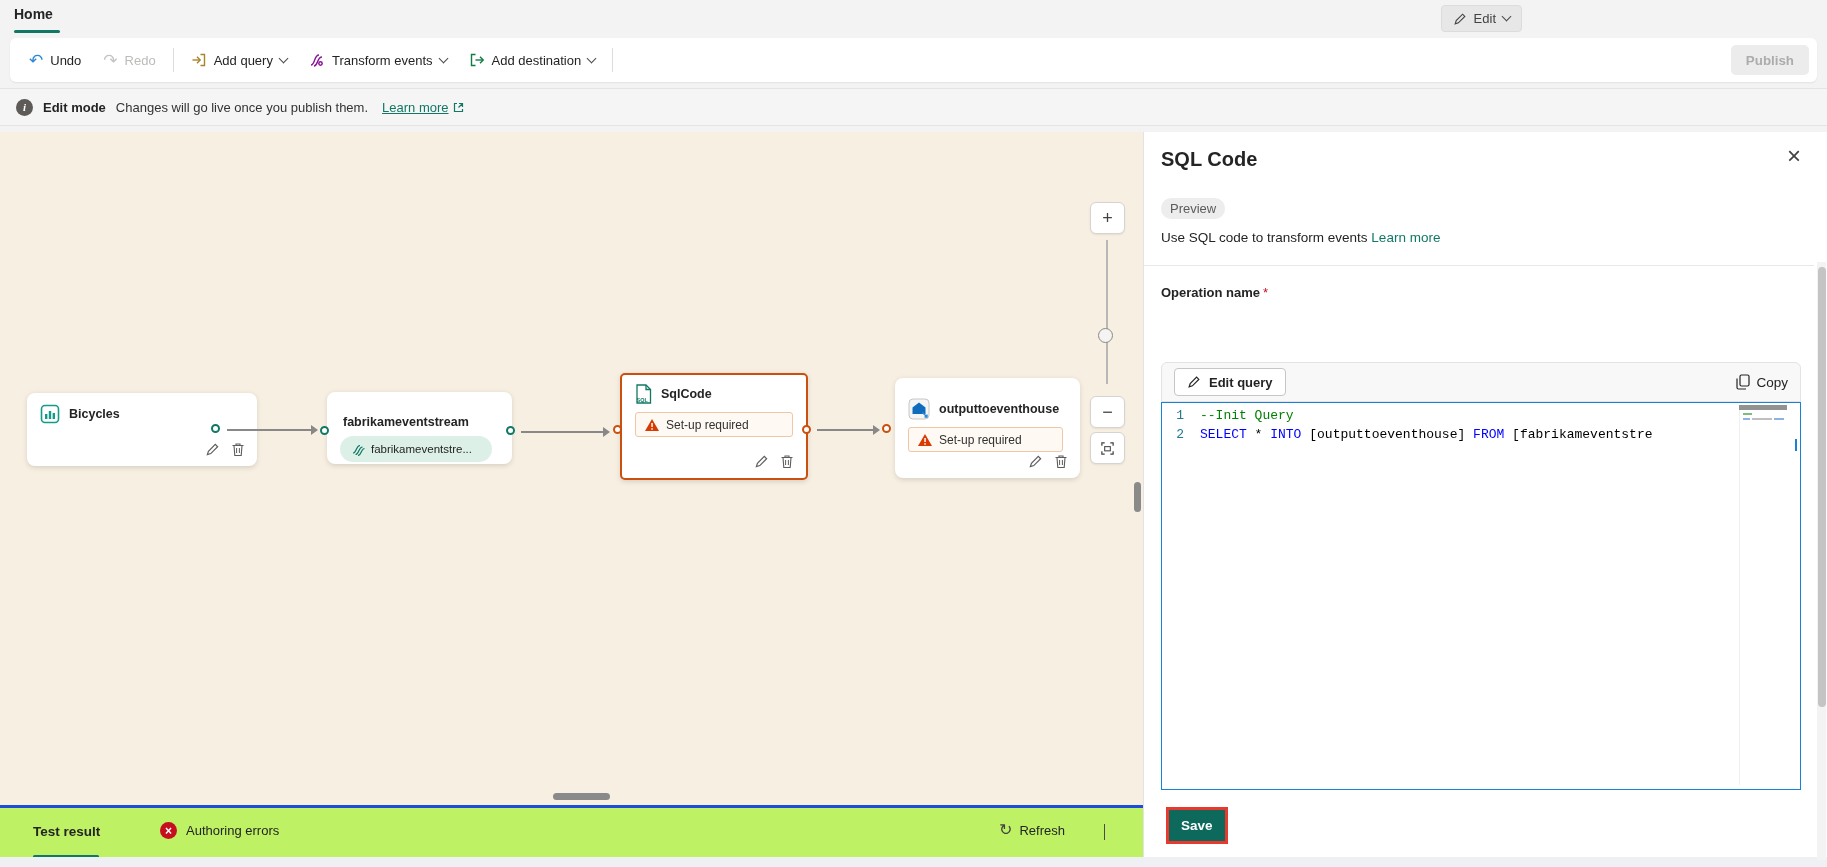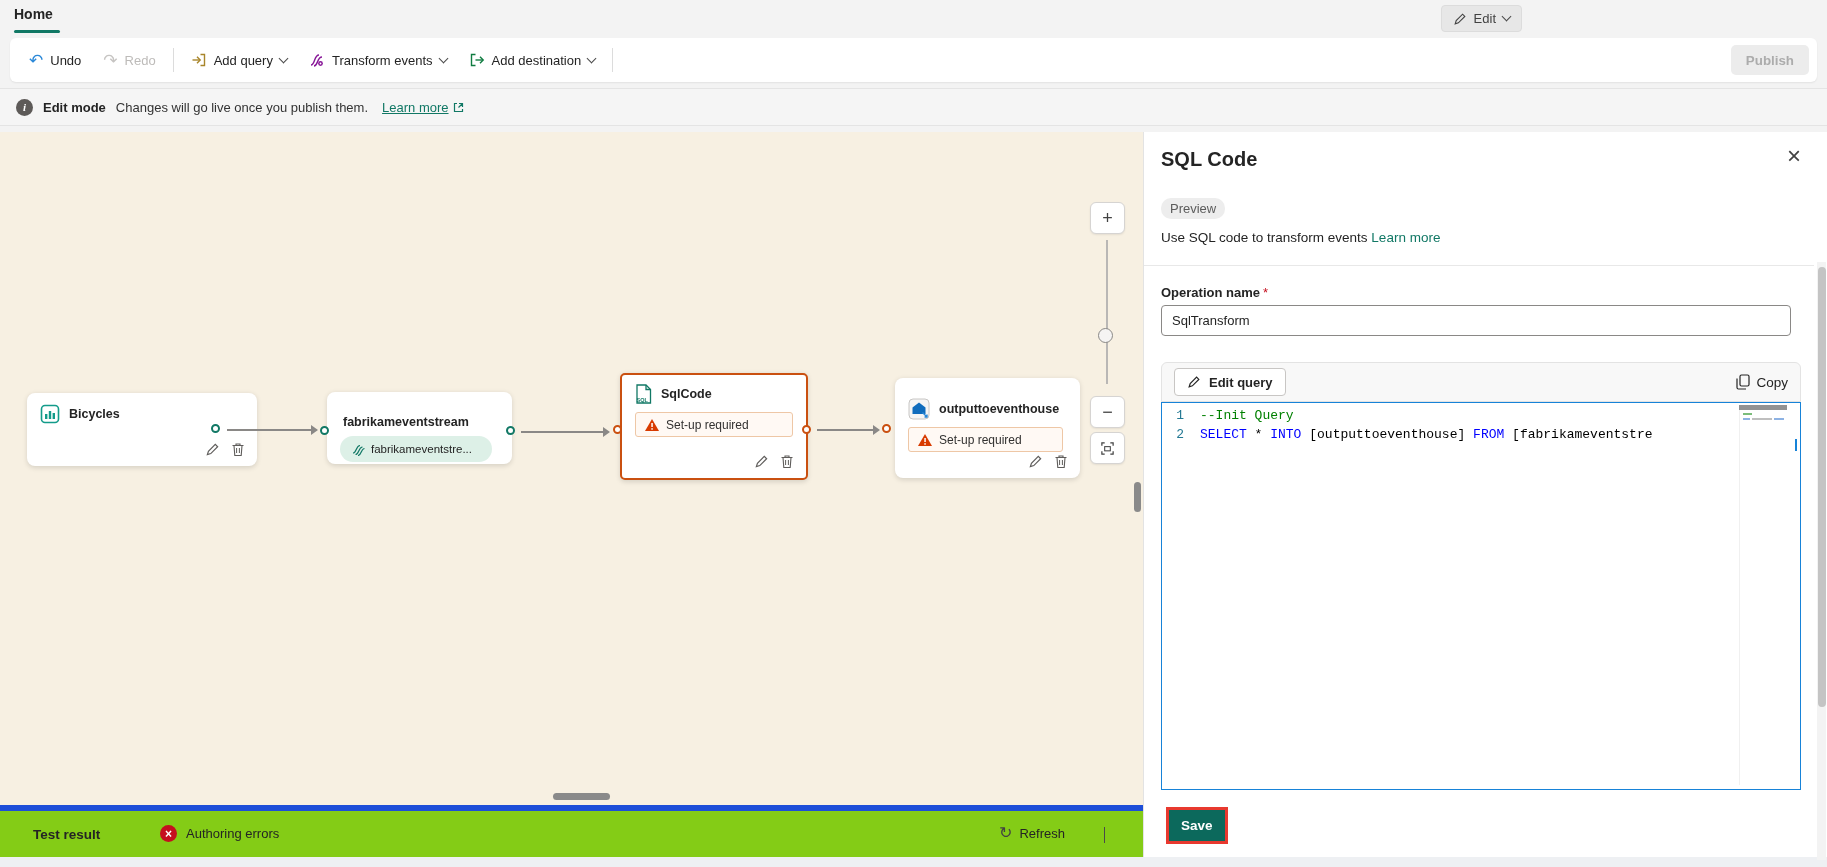--- a/index.html
+++ b/index.html
@@ -43,21 +43,21 @@
   .conn.orange { border-color:#ca5010; }
   .edge { position:absolute; height:2px; background:#8a8886; }
   .edge::after { content:''; position:absolute; right:-7px; top:-4px; border-left:7px solid #8a8886; border-top:5px solid transparent; border-bottom:5px solid transparent; }
   .zbtn { position:absolute; width:35px; height:32px; background:#fff; border:1px solid #d6d4d2; border-radius:6px; box-shadow:0 1px 2px rgba(0,0,0,.08); display:flex; align-items:center; justify-content:center; font-size:18px; color:#424242; cursor:pointer; }
   .ztrack { position:absolute; left:1106px; top:108px; width:2px; height:144px; background:#b9b7b5; }
   .zhandle { position:absolute; left:1098px; top:196px; width:15px; height:15px; background:#f5f4f3; border:1.6px solid #8a8886; border-radius:50%; cursor:pointer; }
   .hscroll { position:absolute; left:553px; top:661px; width:57px; height:7px; background:#8a8a8a; border-radius:4px; cursor:pointer; }
   .vscroll { position:absolute; left:1134px; top:350px; width:7px; height:30px; background:#8a8a8a; border-radius:4px; cursor:pointer; }
 
   
-  .bottombar { position:absolute; left:0; top:805px; width:1143px; height:52px; background:#84cc16; border-top:6px solid #1d4ed8; }
+  .bottombar { position:absolute; left:0; top:805px; width:1143px; height:52px; background:#bef264; border-top:3px solid #1d4ed8; }
   .tr-label { position:absolute; left:33px; top:16px; font-weight:700; font-size:13.5px; }
   .tr-underline { position:absolute; left:33px; top:47px; width:66px; height:3px; border-radius:2px; background:#117865; }
   .err-group { position:absolute; left:160px; top:14px; display:flex; align-items:center; gap:9px; cursor:pointer; }
   .err-badge { width:17px; height:17px; border-radius:50%; background:#c50f1f; color:#fff; font-size:12px; font-weight:700; display:flex; align-items:center; justify-content:center; line-height:1; }
   .refresh-group { position:absolute; right:78px; top:14px; display:flex; align-items:center; gap:7px; cursor:pointer; color:#242424; }
   .glyph-refresh { font-size:16px; color:#424242; line-height:1; }
   .collapse-btn { position:absolute; right:38px; top:16px; cursor:pointer; }
   .chev-up { width:9px; height:9px; border-right:1.8px solid #4a4a4a; border-bottom:1.8px solid #4a4a4a; transform:rotate(-135deg); margin-top:5px; }
   .bottom-strip { position:absolute; left:0; top:857px; width:1827px; height:10px; background:#eef0f3; }
 
@@ -336,21 +336,20 @@
     <div class="preview-badge">Preview</div>
     <div class="panel-desc">
       <span>Use SQL code to transform events</span>
       <span class="learn2">Learn more</span>
     </div>
     <div class="panel-div"></div>
 
     <div class="op-label">
       <span>Operation name</span><span class="req">*</span>
     </div>
-    <input class="op-input" type="text" value="SqlTransform" style="">
 
     <div class="ed-toolbar">
       <div class="editq-btn">
         <svg width="14" height="14" viewBox="0 0 14 14">
             <path d="M2.2 11.8 l1-3.2 6.4-6.4 2.2 2.2 -6.4 6.4 -3.2 1z" fill="none" stroke="#242424" stroke-width="1.2"></path>
           </svg>
         <span>Edit query</span>
       </div>
       <div class="copy-btn">
         <svg width="14" height="16" viewBox="0 0 14 16">

